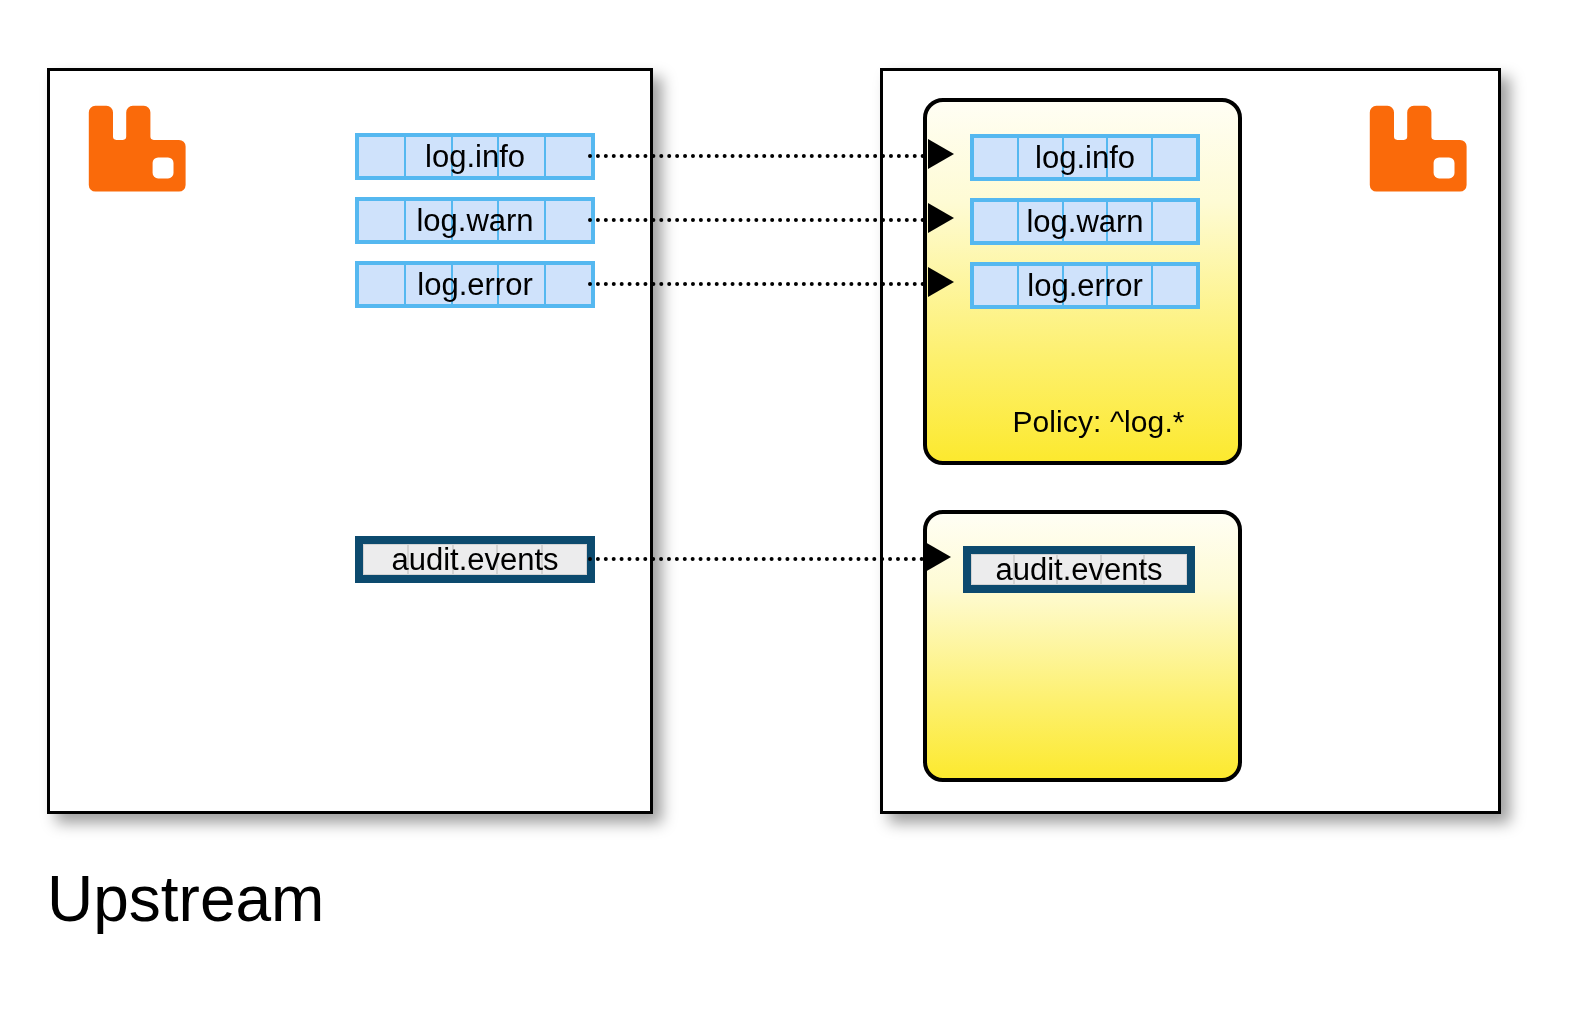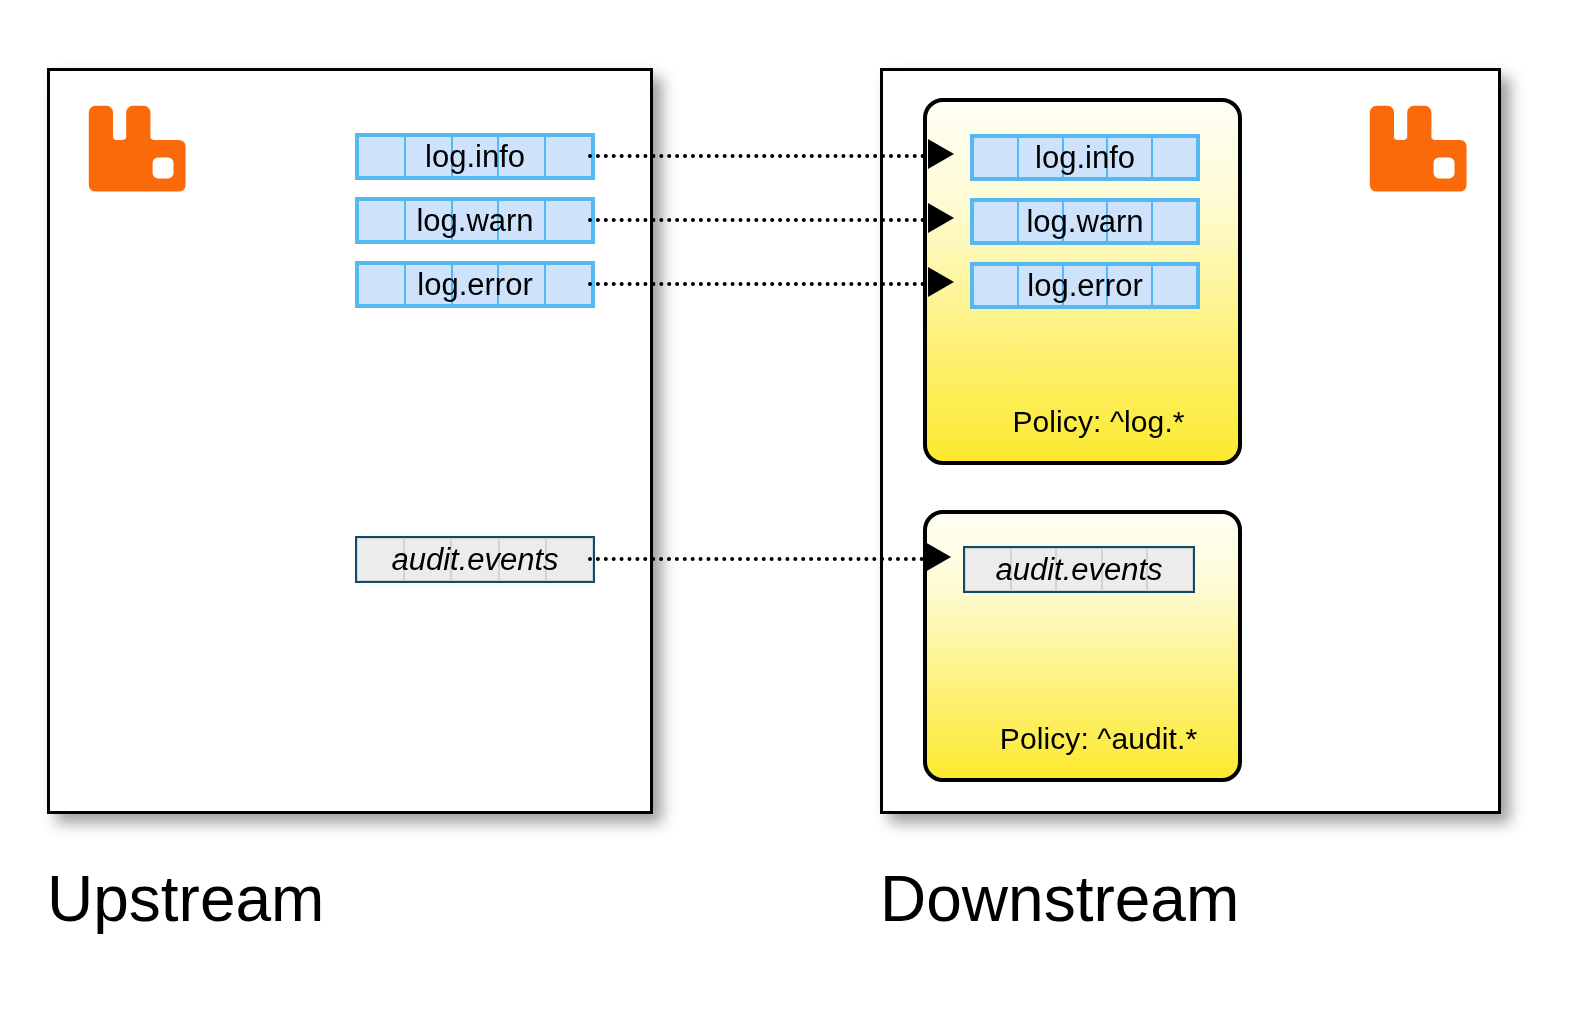--- a/index.html
+++ b/index.html
@@ -79,23 +79,22 @@
   }
   .queue.blue {
     border: 3px solid #55b8f0;
     background: #cfe2fb;
   }
   .queue.grey .seg {
     background: #ececed;
     border: 1px solid #d3d3d3;
   }
   .queue.grey {
-    border: 2px solid #0c4a6e;
+    border: 8px solid #0c4a6e;
     background: #be185d;
-    font-style: italic;
   }
   .queue .qlabel {
     position: absolute;
     left: 0;
     right: 0;
     top: 50%;
     transform: translateY(-50%);
     text-align: center;
     font-size: 31px;
     color: #000000;
@@ -242,30 +241,28 @@
 
       <div class="queue grey" id="queue-down-audit">
         <div class="seg"></div>
         <div class="seg"></div>
         <div class="seg"></div>
         <div class="seg"></div>
         <div class="seg"></div>
         <span class="qlabel">audit.events</span>
       </div>
 
-      <div class="policy-label" id="policy-label-audit">Policy: ^audit.*</div>
     </div>
   </div>
 
   <div class="link" id="link-log-info"></div>
   <div class="link" id="link-log-warn"></div>
   <div class="link" id="link-log-error"></div>
   <div class="link" id="link-audit"></div>
 
   <div class="arrowhead" id="arrow-log-info"></div>
   <div class="arrowhead" id="arrow-log-warn"></div>
   <div class="arrowhead" id="arrow-log-error"></div>
   <div class="arrowhead" id="arrow-audit"></div>
 
   <div class="caption" id="caption-upstream">Upstream</div>
-  <div class="caption" id="caption-downstream">Downstream</div>
 
 </div>
 
 </body></html>

